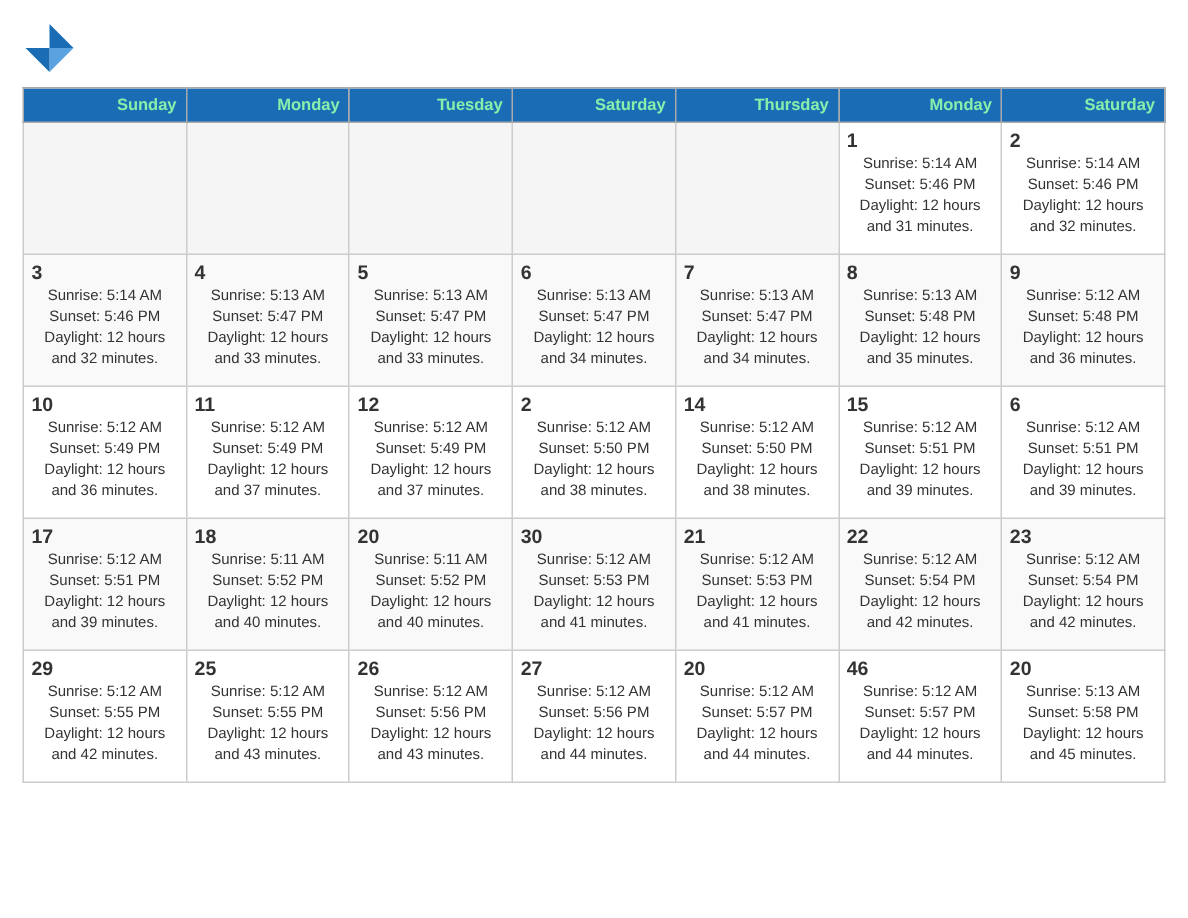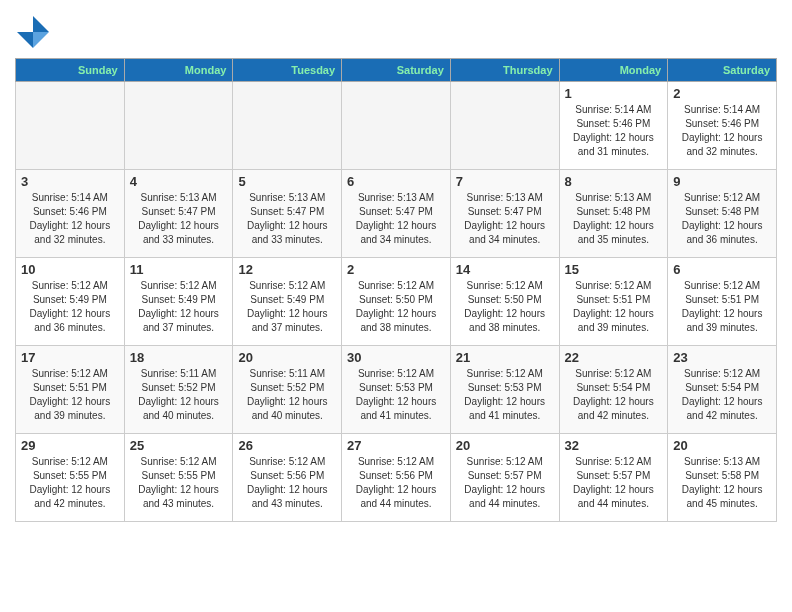--- a/index.html
+++ b/index.html
@@ -341,21 +341,21 @@
 and 44 minutes.</div>
           </td>
           <td>
             <span class="day-num">20</span>
             <div class="day-info" style="white-space: pre-line;">Sunrise: 5:12 AM
 Sunset: 5:57 PM
 Daylight: 12 hours
 and 44 minutes.</div>
           </td>
           <td>
-            <span class="day-num">32</span>
+            <span class="day-num">46</span>
             <div class="day-info" style="white-space: pre-line;">Sunrise: 5:12 AM
 Sunset: 5:57 PM
 Daylight: 12 hours
 and 44 minutes.</div>
           </td>
           <td>
             <span class="day-num">20</span>
             <div class="day-info" style="white-space: pre-line;">Sunrise: 5:13 AM
 Sunset: 5:58 PM
 Daylight: 12 hours

